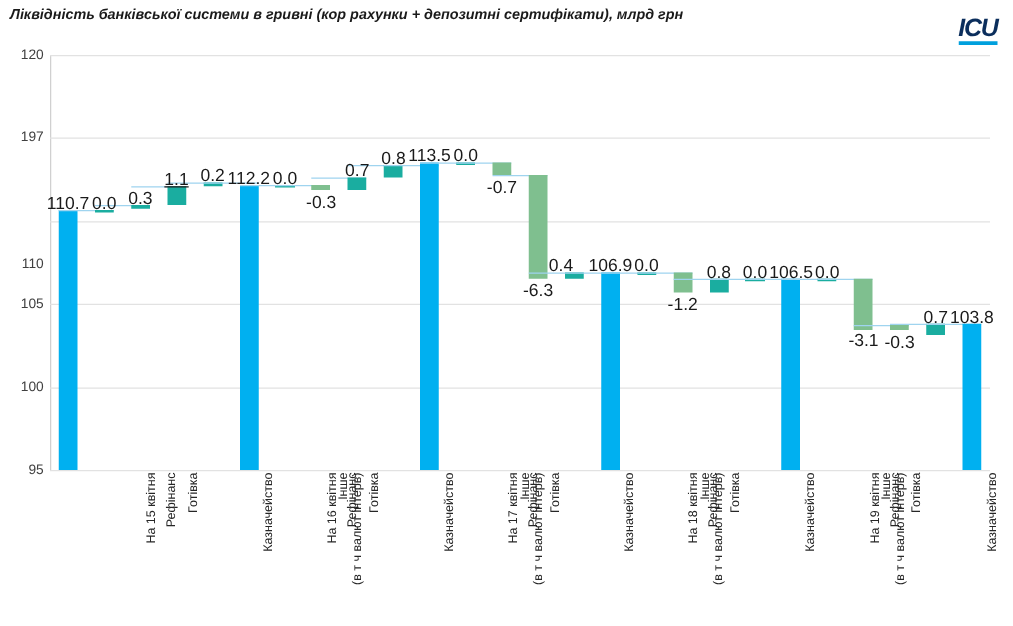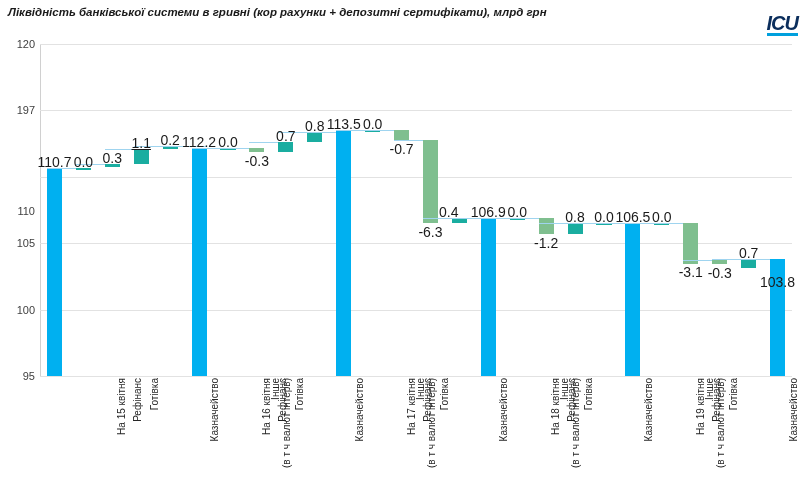--- a/index.html
+++ b/index.html
@@ -210,21 +210,21 @@
       <div class="bar" style="left: 643.249px; top: 179.28px; width: 15.04px; height: 41.168px; background: rgb(127, 191, 143);"></div>
       <div class="connector" style="top: 216.464px; left: 643.249px; width: 43.9631px;"></div>
       <div class="dlabel" style="width: 37.6px; left: 631.969px; top: 220px;">-3.1</div>
       <div class="bar" style="left: 672.172px; top: 216.464px; width: 15.04px; height: 3.984px; background: rgb(127, 191, 143);"></div>
       <div class="connector" style="top: 215.136px; left: 672.172px; width: 43.9631px;"></div>
       <div class="dlabel" style="width: 37.6px; left: 660.892px; top: 221.448px;">-0.3</div>
       <div class="bar" style="left: 701.095px; top: 215.136px; width: 15.04px; height: 9.296px; background: rgb(26, 173, 160);"></div>
       <div class="connector" style="top: 215.136px; left: 701.095px; width: 43.9631px;"></div>
       <div class="dlabel" style="width: 37.6px; left: 689.815px; top: 201.136px;">0.7</div>
       <div class="bar" style="left: 730.018px; top: 215.136px; width: 15.04px; height: 116.864px; background: rgb(0, 176, 240);"></div>
-      <div class="dlabel" style="width: 37.6px; left: 718.738px; top: 201.136px; margin-top: 29px;">103.8</div>
+      <div class="dlabel" style="width: 37.6px; left: 718.738px; top: 201.136px;">103.8</div>
     </div>
 
   <div id="xaxis">
       <div class="xlabel" style="left: 19.4615px; top: 2px;">На 15 квітня</div>
       <div class="xlabel" style="left: 48.3846px; top: 2px;">Рефінанс</div>
       <div class="xlabel" style="left: 77.3077px; top: 2px;">Готівка</div>
       <div class="xlabel" style="left: 106.231px; top: 2px;">Казначейство</div>
       <div class="xlabel" style="left: 140.154px; top: 2px;">Інше<br>(в т ч валют інтерв)</div>
       <div class="xlabel" style="left: 164.077px; top: 2px;">На 16 квітня</div>
       <div class="xlabel" style="left: 193px; top: 2px;">Рефінанс</div>

